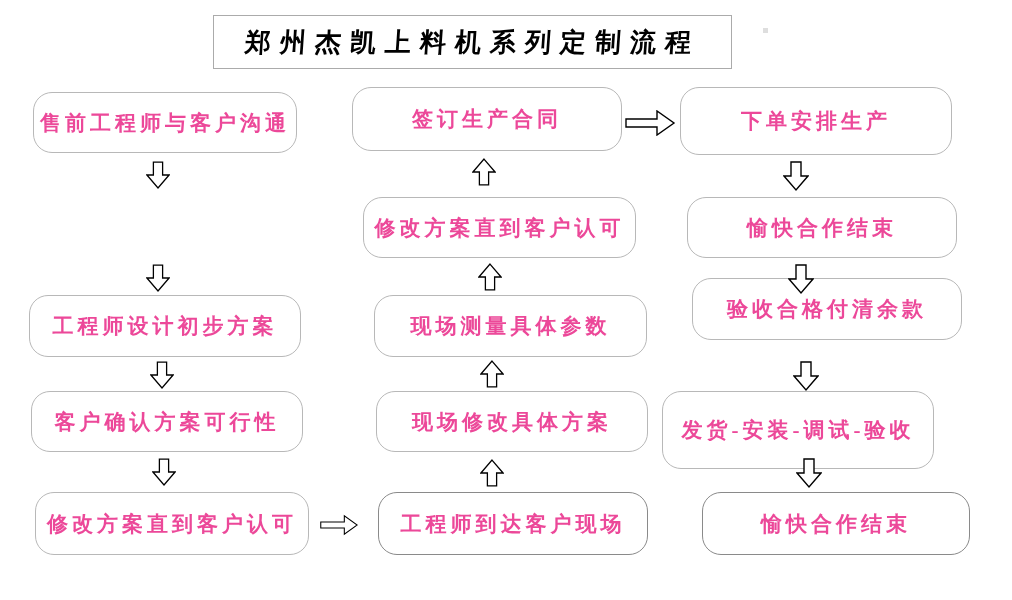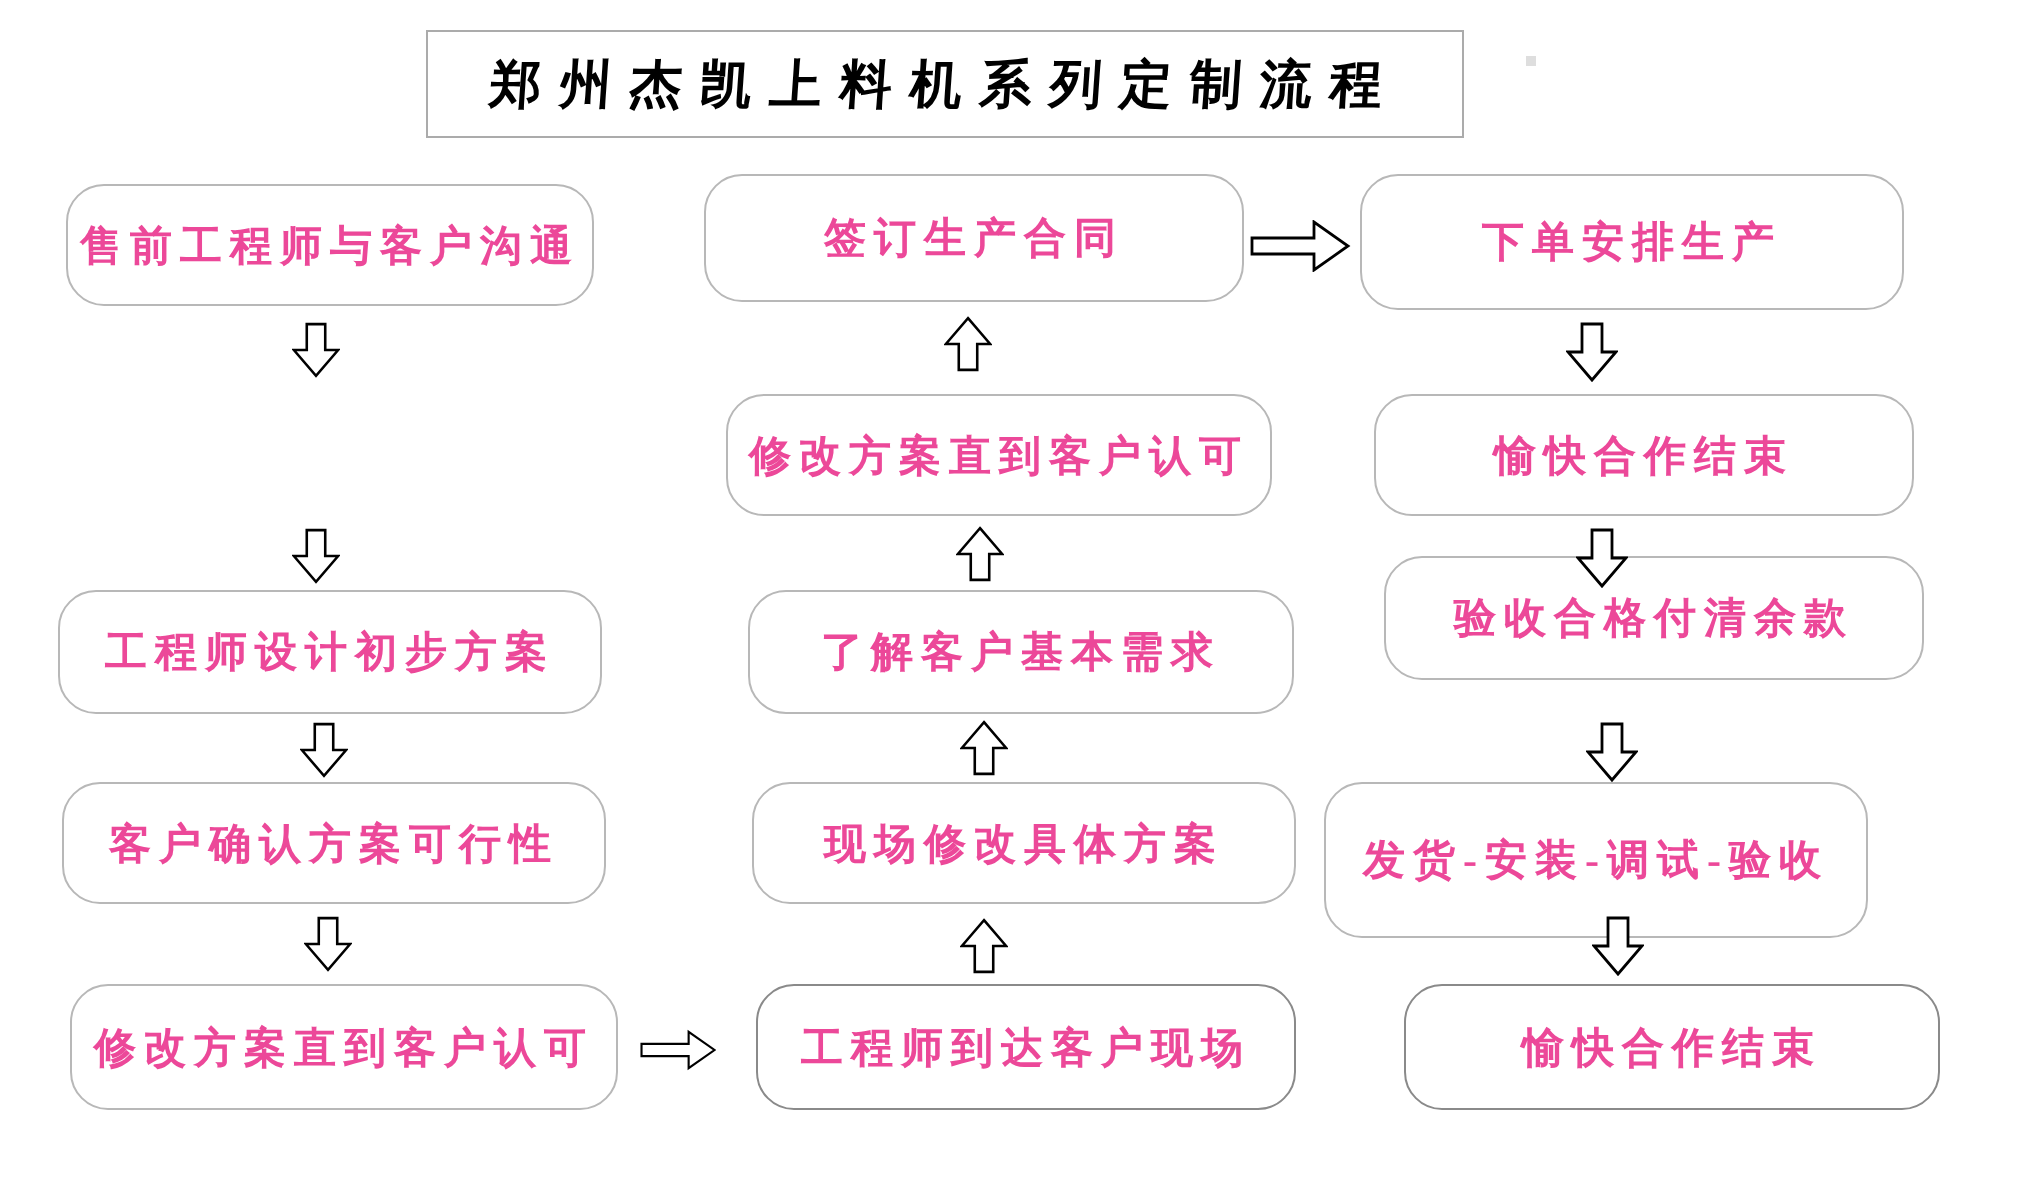--- a/index.html
+++ b/index.html
@@ -100,21 +100,21 @@
       </svg>
   </div>
 
   <div class="box" style="left:352px;top:87px;width:270px;height:64px">
     <span class="box-label">签订生产合同</span>
   </div>
   <div class="box" style="left:363px;top:197px;width:273px;height:61px">
     <span class="box-label">修改方案直到客户认可</span>
   </div>
   <div class="box" style="left:374px;top:295px;width:273px;height:62px">
-    <span class="box-label">了解客户基本需求</span>
+    <span class="box-label">现场测量具体参数</span>
   </div>
   <div class="box" style="left:376px;top:391px;width:272px;height:61px">
     <span class="box-label">现场修改具体方案</span>
   </div>
   <div class="box dark" style="left:378px;top:492px;width:270px;height:63px">
     <span class="box-label">工程师到达客户现场</span>
   </div>
 
   <div class="arrow" style="left:472px;top:154px;width:24px;height:36px">
     <svg viewBox="0 0 26 30">

